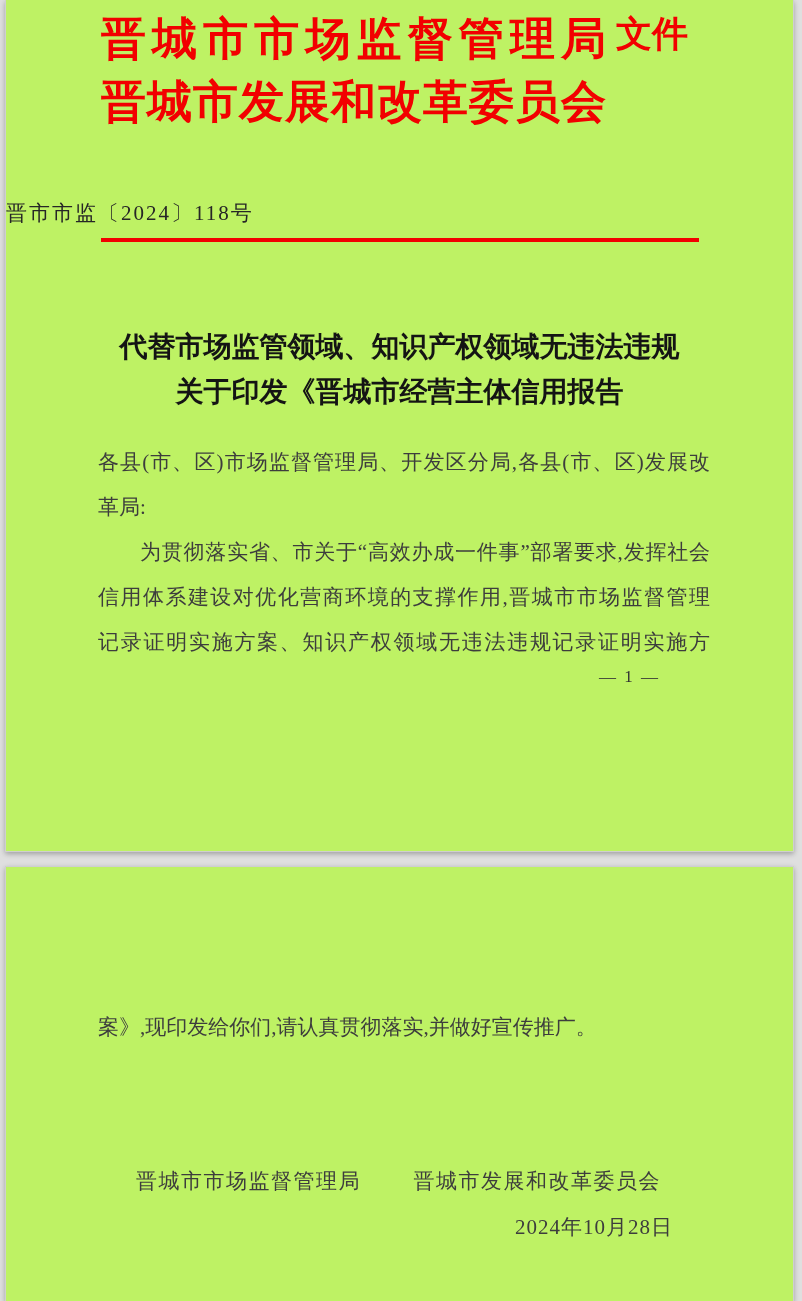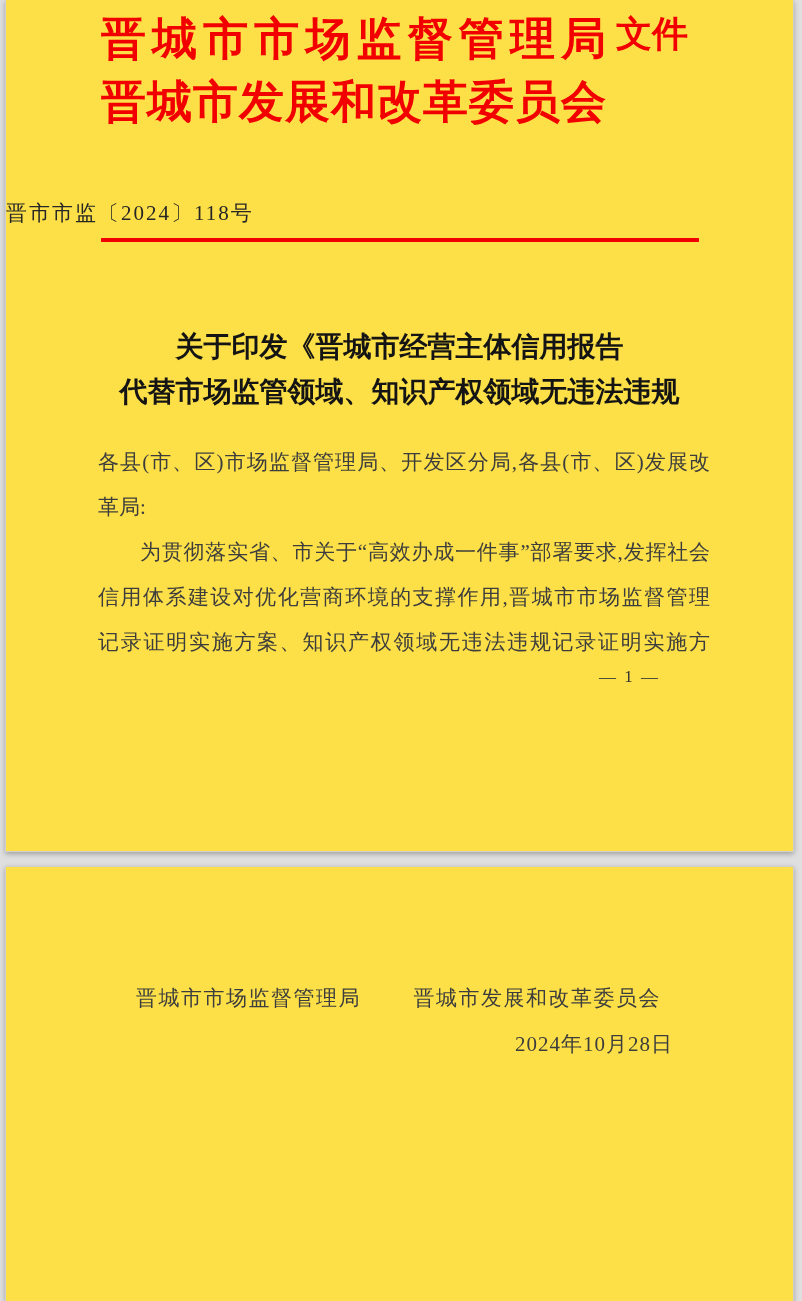--- a/index.html
+++ b/index.html
@@ -6,21 +6,21 @@
   html, body {
     width: 802px;
     height: 1301px;
     overflow: hidden;
     background: #dfdfdf;
     font-family: "Liberation Serif", "DejaVu Serif", serif;
   }
   .page {
     width: 789px;
     margin-left: 5px;
-    background: #fde047;
+    background: #bef264;
     border: 1px solid #cfcfcf;
     box-shadow: 0 2px 5px rgba(0,0,0,0.28);
     position: relative;
   }
   .page1 { height: 852px; border-top: none; }
   .page-gap { height: 14px; }
   .page2 { height: 436px; }
 
   
   .red-head {
@@ -140,38 +140,39 @@
       <div class="hdr-line">晋城市发展和改革委员会</div>
     </div>
     <div class="doc-type">文件</div>
   </div>
 
   <div class="doc-number">晋市市监〔2024〕118号</div>
 
   <div class="red-rule"></div>
 
   <div class="title">
+    <div>代替市场监管领域、知识产权领域无违法违规</div>
     <div>关于印发《晋城市经营主体信用报告</div>
-    <div>代替市场监管领域、知识产权领域无违法违规</div>
   </div>
 
   <div class="body-block">
     <div class="jline">各县(市、区)市场监督管理局、开发区分局,各县(市、区)发展改</div>
     <div class="line">革局:</div>
     <div class="jline indent">为贯彻落实省、市关于“高效办成一件事”部署要求,发挥社会</div>
     <div class="jline">信用体系建设对优化营商环境的支撑作用,晋城市市场监督管理</div>
     <div class="jline">记录证明实施方案、知识产权领域无违法违规记录证明实施方</div>
   </div>
 
   <div class="pageno">— 1 —</div>
 </div>
 
 <div class="page-gap"></div>
 
 <div class="page page2">
+  <div class="p2-body">案》,现印发给你们,请认真贯彻落实,并做好宣传推广。</div>
 
   <div class="sig-row">
     <div>晋城市市场监督管理局</div>
     <div>晋城市发展和改革委员会</div>
   </div>
 
   <div class="date-row">2024年10月28日</div>
 </div>
 
 </body></html>

